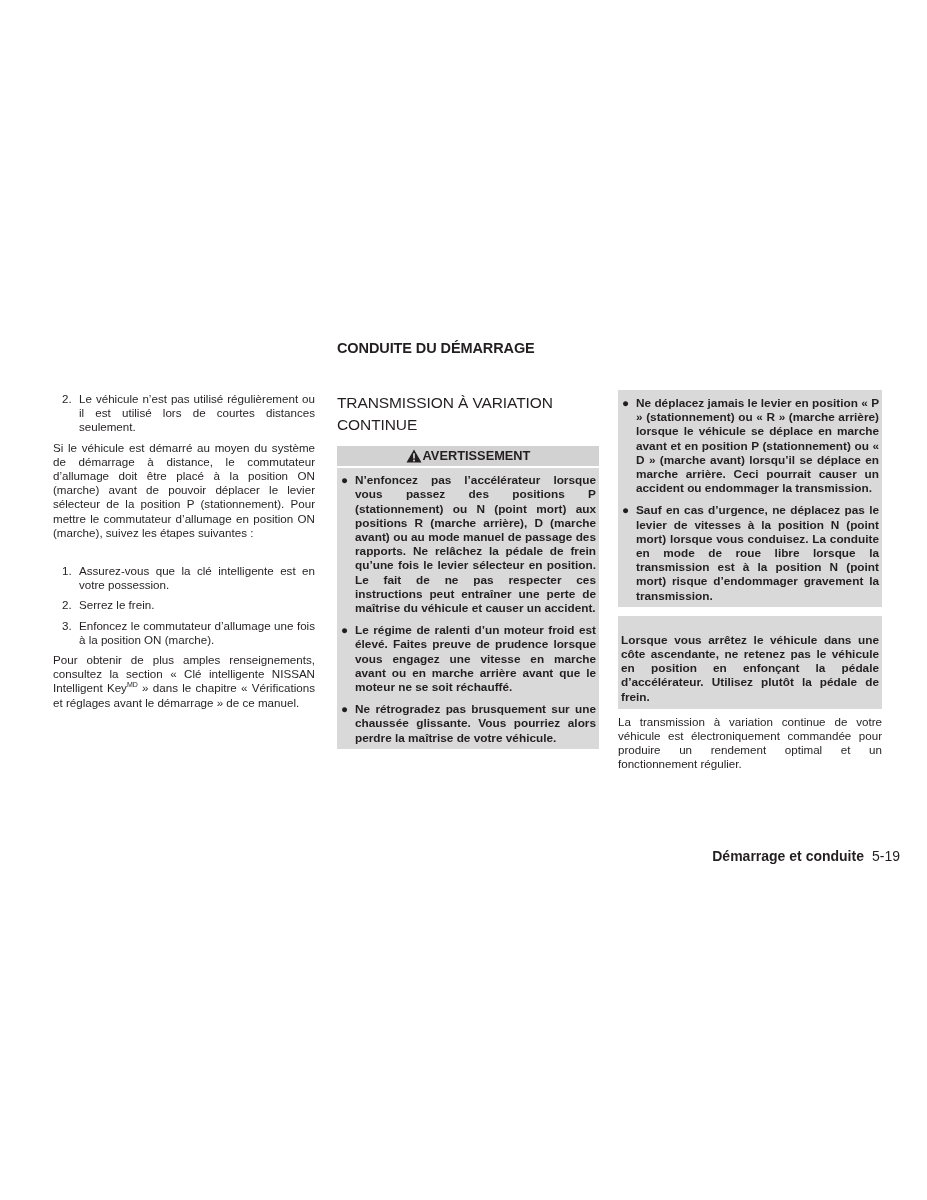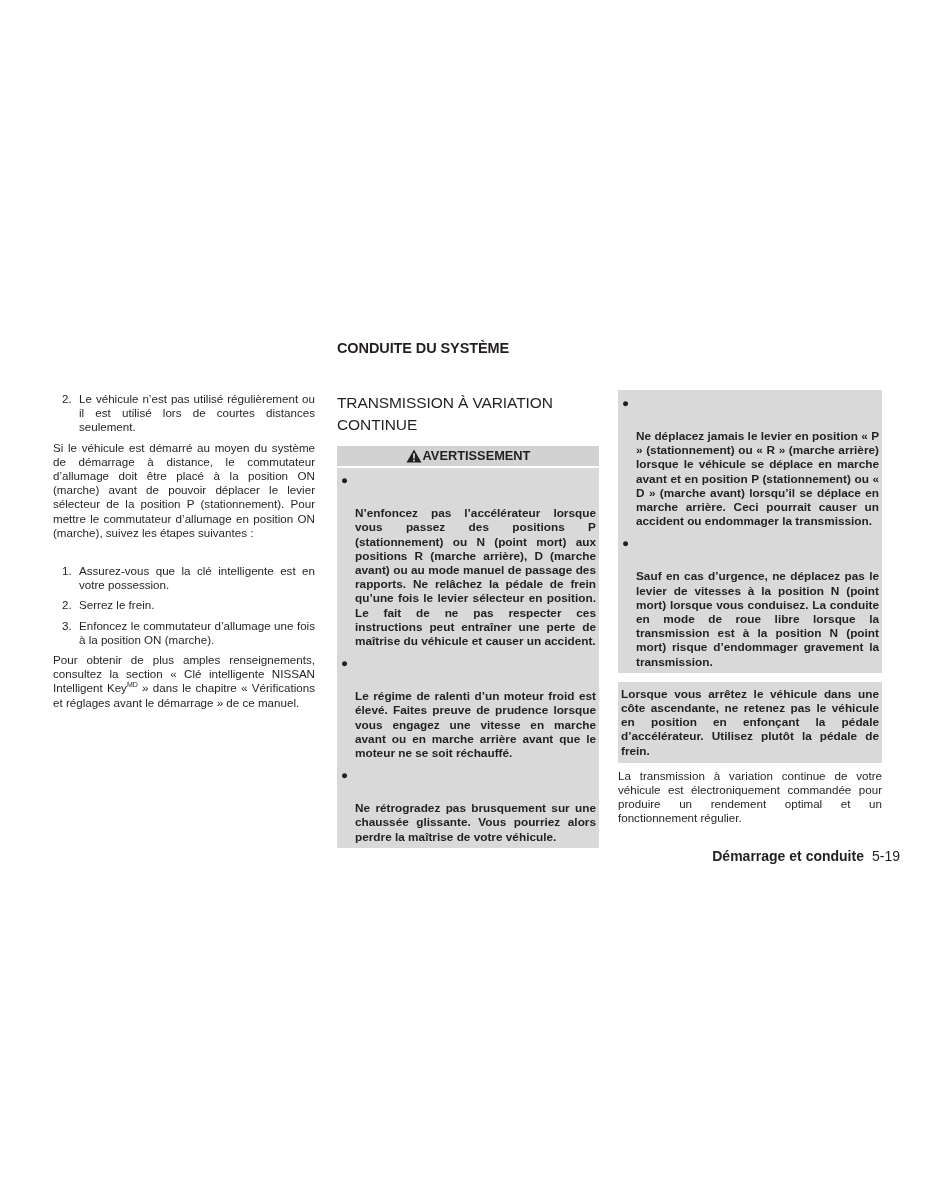--- a/index.html
+++ b/index.html
@@ -65,39 +65,39 @@
     }
     .warn-icon { width: 16px; height: 14px; display: inline-block; }
     .box-body { padding: 5px 3px 4px 3px; }
     .bullet {
       display: flex;
       text-align: justify;
       margin-bottom: 8px;
     }
     .bullet:last-child { margin-bottom: 0; }
     .bullet .dot { width: 15px; flex: none; padding-left: 1px; }
-    .bullet .btxt { flex: 1; margin-top: 33px; }
-    .plain-body { padding: 5px 3px 5px 3px; text-align: justify; }
+    .bullet .btxt { flex: 1; }
+    .plain-body { padding: 17px 3px 5px 3px; text-align: justify; }
     .spacer { height: 9px; }
 
     .footer {
       position: absolute;
       left: 678px;
       top: 848px;
       width: 222px;
       text-align: right;
       font-size: 14px;
     }
     .footer .chap { font-weight: bold; margin-right: 8px; }
     sup { font-size: 7px; vertical-align: super; line-height: 0; }
   </style>
 </head>
 <body>
 
-<div class="page-header">CONDUITE DU SYSTÈME</div>
+<div class="page-header">CONDUITE DU DÉMARRAGE</div>
 
 <div class="col col-left">
   <div class="num-item">
     <span class="num">2.</span>
     <span class="txt">Le véhicule n’est pas utilisé régulièrement ou il est utilisé lors de courtes distances seulement.</span>
   </div>
   <p class="body" style="margin-bottom:24px;">Si le véhicule est démarré au moyen du système de démarrage à distance, le commutateur d’allumage doit être placé à la position ON (marche) avant de pouvoir déplacer le levier sélecteur de la position P (stationnement). Pour mettre le commutateur d’allumage en position ON (marche), suivez les étapes suivantes :</p>
   <div class="num-item">
     <span class="num">1.</span>
     <span class="txt">Assurez-vous que la clé intelligente est en votre possession.</span>

